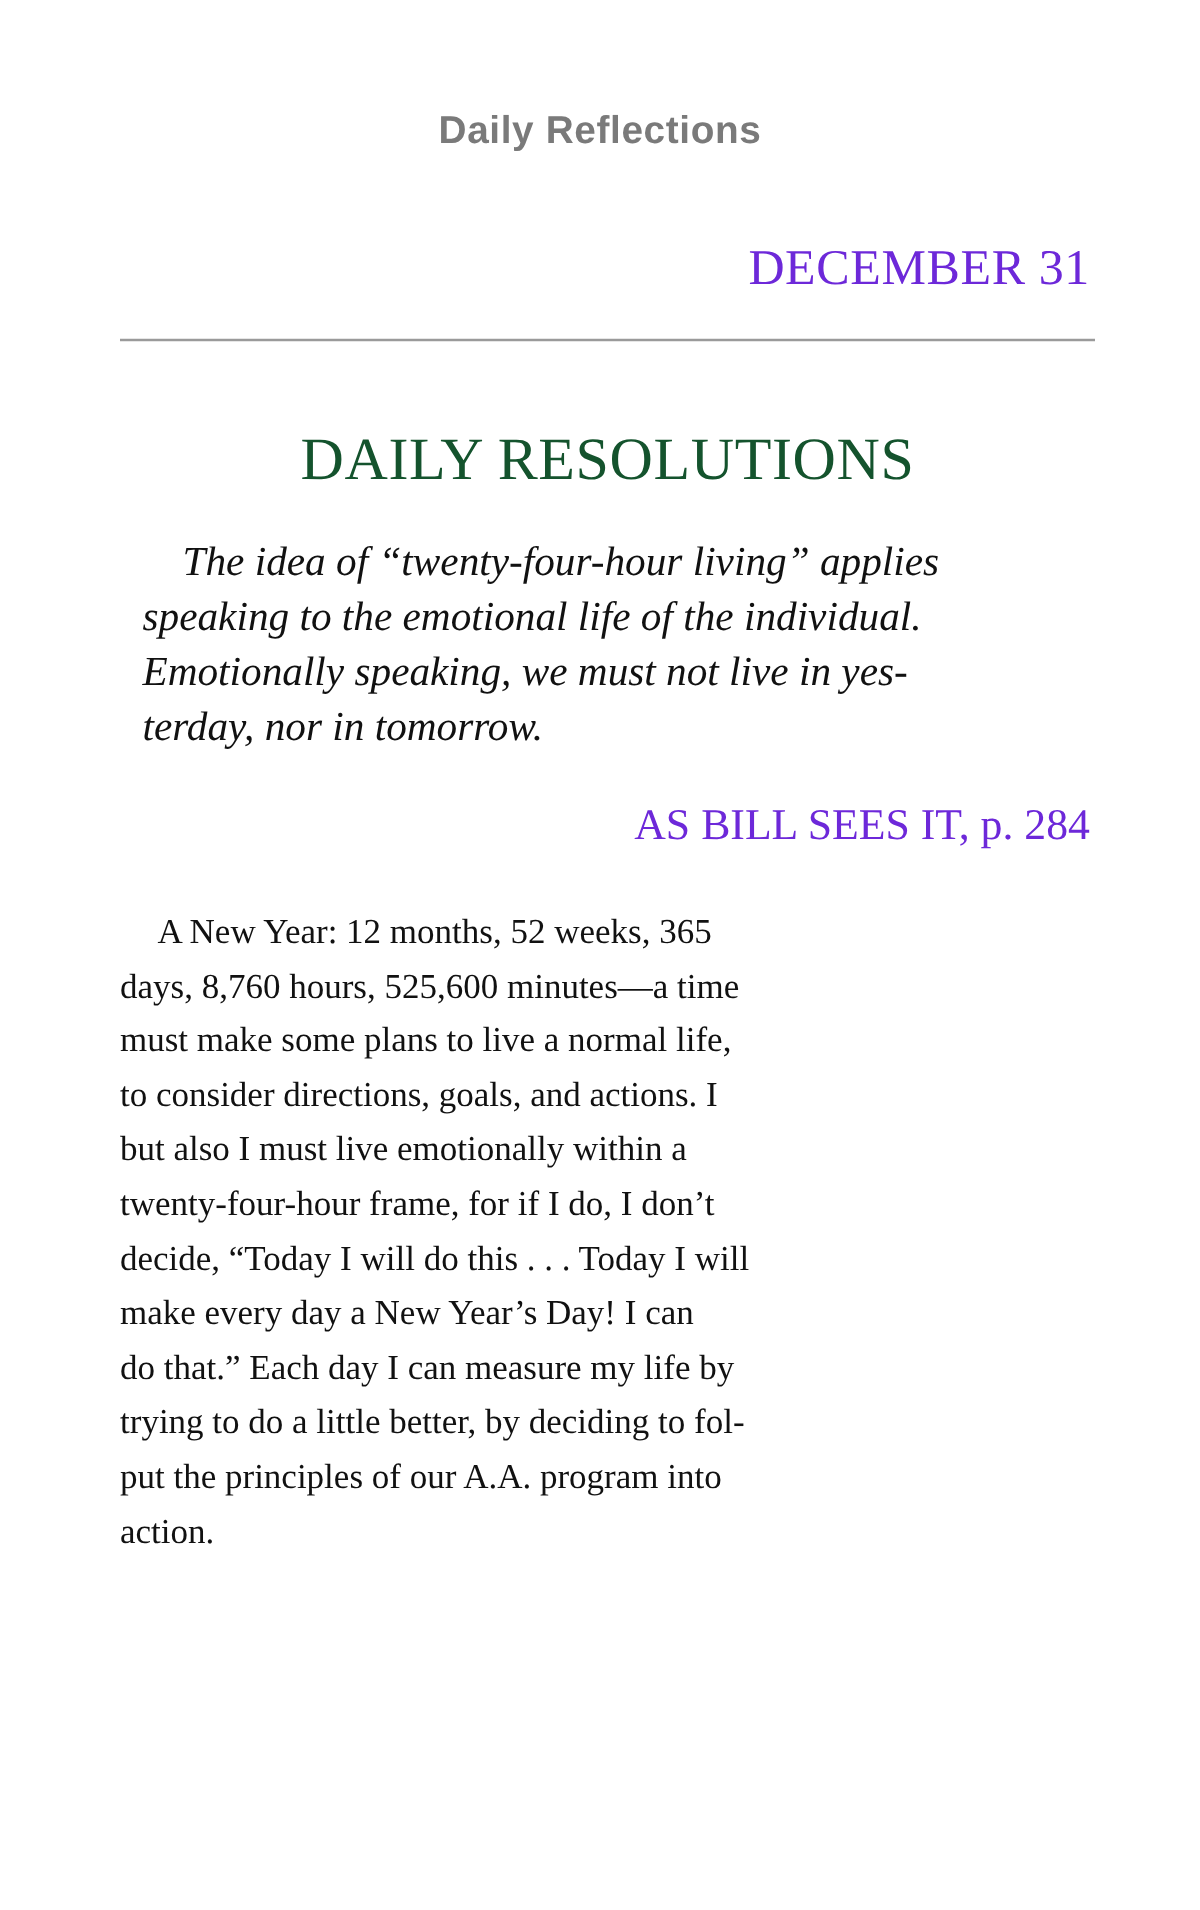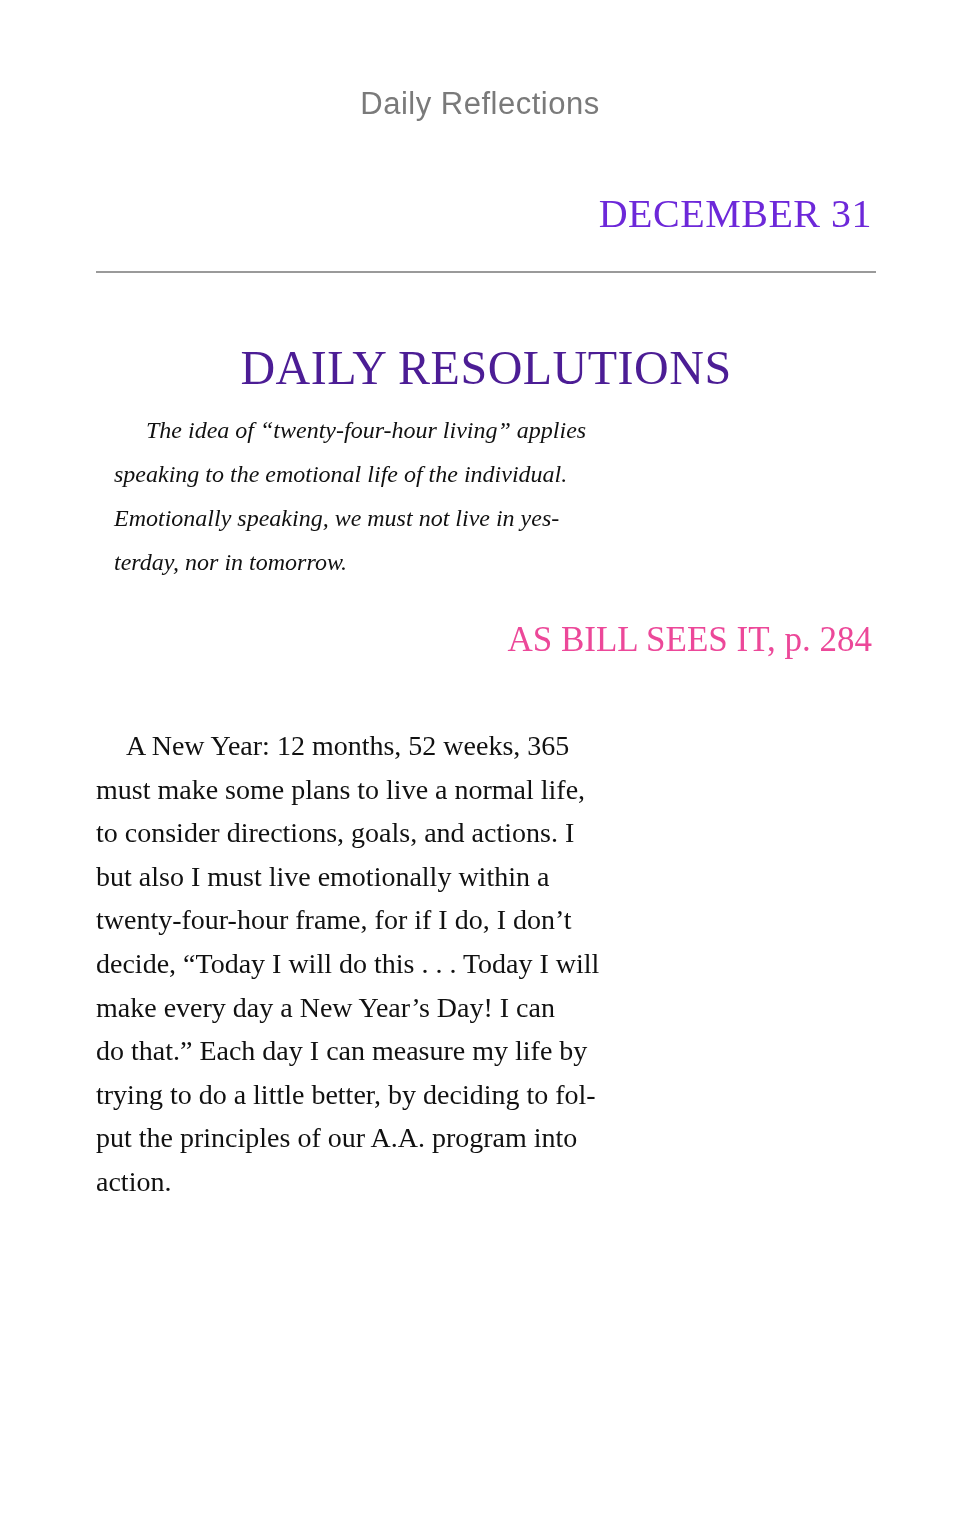--- a/index.html
+++ b/index.html
@@ -17,20 +17,21 @@
     .app-title {
       position: absolute;
       top: 86px;
       left: 0;
       width: 960px;
       text-align: center;
       font-family: "Liberation Sans", "DejaVu Sans", sans-serif;
       font-size: 31px;
       color: #7a7a7a;
       letter-spacing: 0.5px;
+      font-weight: bold;
     }
     .page {
       position: absolute;
       left: 96px;
       top: 0;
       width: 780px;
       font-family: "Liberation Serif", "DejaVu Serif", serif;
     }
     .date {
       position: absolute;
@@ -50,40 +51,40 @@
       background: #9a9a9a;
     }
     .title {
       position: absolute;
       top: 340px;
       left: 0;
       width: 780px;
       text-align: center;
       font-size: 48px;
       letter-spacing: 0.5px;
-      color: #4c1d95;
+      color: #14532d;
     }
     .quote {
       position: absolute;
-      top: 408px;
+      top: 428px;
       left: 18px;
       width: 760px;
       font-style: italic;
-      font-size: 24px;
+      font-size: 33px;
       line-height: 44px;
       color: #111;
     }
     .quote .line { display: block; white-space: nowrap; }
     .quote .line.indent { padding-left: 32px; }
     .source {
       position: absolute;
-      top: 620px;
+      top: 640px;
       right: 4px;
       font-size: 35px;
-      color: #ec4899;
+      color: #6d28d9;
       white-space: nowrap;
     }
     .body-text {
       position: absolute;
       top: 724px;
       left: 0;
       width: 780px;
       font-size: 28px;
       line-height: 43.6px;
       color: #111;
@@ -106,20 +107,21 @@
     <span class="line indent">The idea of “twenty-four-hour living” applies</span>
     <span class="line">speaking to the emotional life of the individual.</span>
     <span class="line">Emotionally speaking, we must not live in yes-</span>
     <span class="line">terday, nor in tomorrow.</span>
   </div>
 
   <div class="source">AS BILL SEES IT, p. 284</div>
 
   <div class="body-text">
     <span class="line indent">A New Year: 12 months, 52 weeks, 365</span>
+    <span class="line">days, 8,760 hours, 525,600 minutes—a time</span>
     <span class="line">must make some plans to live a normal life,</span>
     <span class="line">to consider directions, goals, and actions. I</span>
     <span class="line">but also I must live emotionally within a</span>
     <span class="line">twenty-four-hour frame, for if I do, I don’t</span>
     <span class="line">decide, “Today I will do this . . . Today I will</span>
     <span class="line">make every day a New Year’s Day! I can</span>
     <span class="line">do that.” Each day I can measure my life by</span>
     <span class="line">trying to do a little better, by deciding to fol-</span>
     <span class="line">put the principles of our A.A. program into</span>
     <span class="line">action.</span>

